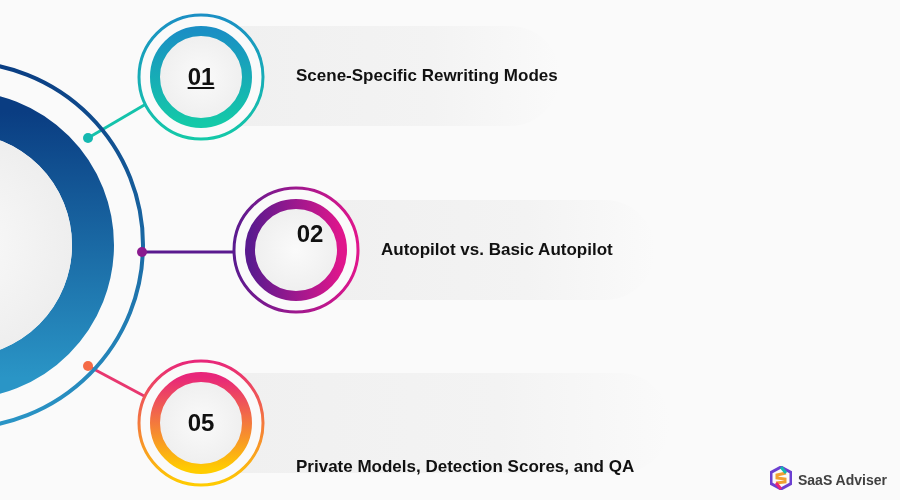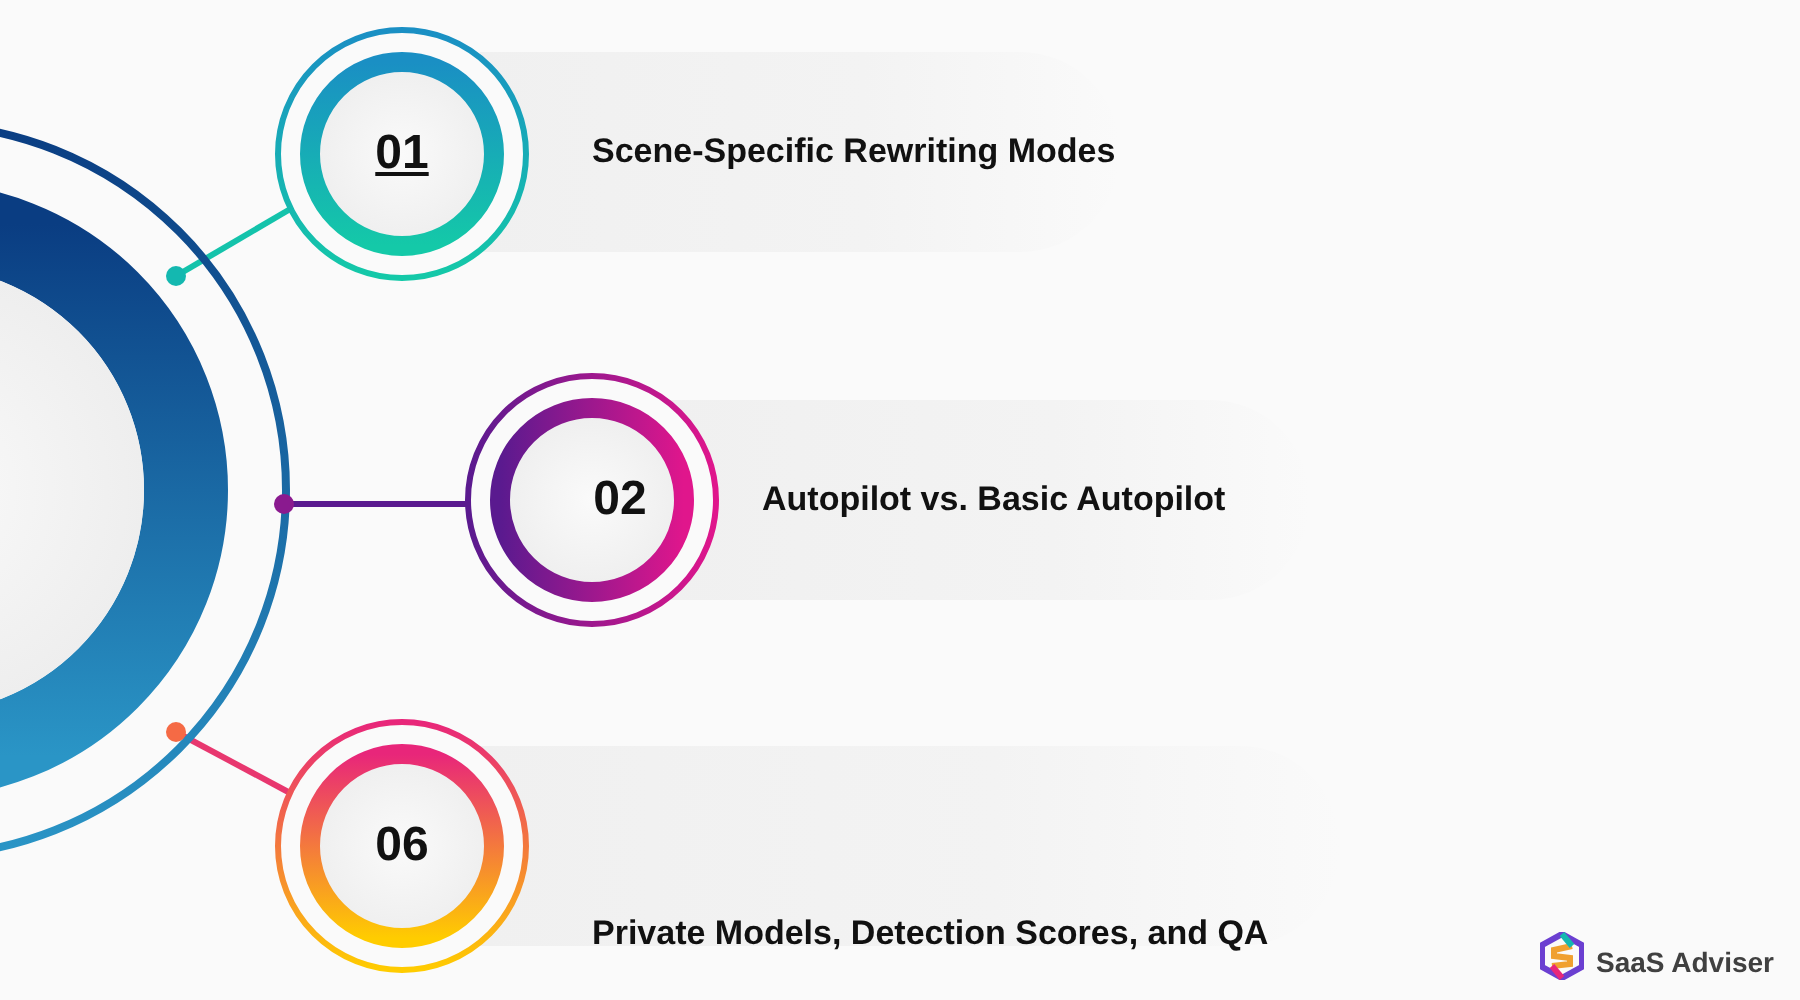--- a/index.html
+++ b/index.html
@@ -68,22 +68,22 @@
     <circle cx="296" cy="250" r="46" fill="url(#gInner)" stroke="url(#g2)" stroke-width="10"></circle>
   </g>
 
   <g>
     <circle cx="201" cy="423" r="62" fill="#fafafa" stroke="url(#g3)" stroke-width="3"></circle>
     <circle cx="201" cy="423" r="46" fill="url(#gInner)" stroke="url(#g3)" stroke-width="10"></circle>
   </g>
 </svg>
 
 <div class="num" style="left:161px; top:57px;text-decoration:underline;">01</div>
-<div class="num" style="left:256px; top:230px;padding-left:14px;">02</div>
-<div class="num" style="left:161px; top:403px;">06</div>
+<div class="num" style="left:256px; top:214px;padding-left:14px;">02</div>
+<div class="num" style="left:161px; top:403px;">05</div>
 
 <div class="band-text" style="left:296px; top:66px;text-align:right;">Scene-Specific Rewriting Modes</div>
 <div class="band-text" style="left:381px; top:240px;">Autopilot vs. Basic Autopilot</div>
 <div class="band-text" style="left:296px; top:413px;margin-top:44px;">Private Models, Detection Scores, and QA</div>
 
 <div class="logo">
   <span>
     <svg width="22" height="24" viewBox="0 0 22 24">
       <polygon points="11,1 21,6.5 21,17.5 11,23 1,17.5 1,6.5" fill="none" stroke="#6b3fd1" stroke-width="3"></polygon>
       <path d="M16 7 L7 9 L7 12 L15 13 L15 16 L6 17" fill="none" stroke="#f0a030" stroke-width="3"></path>

